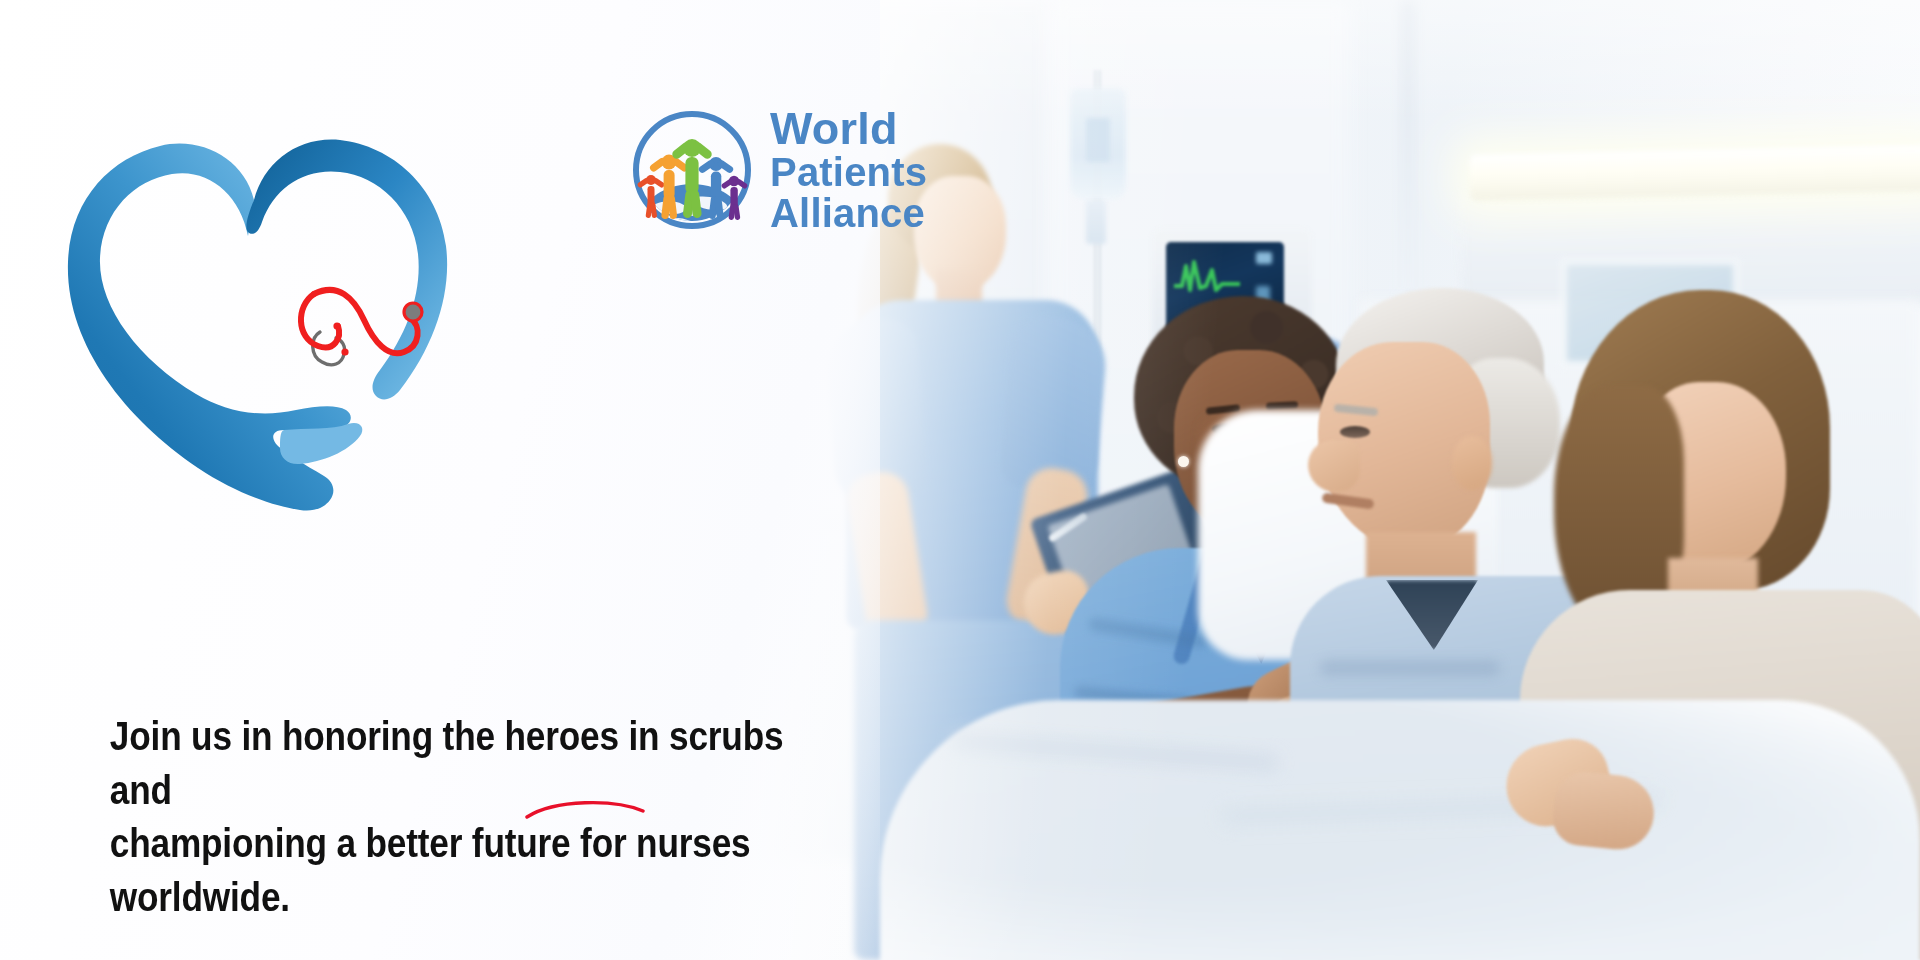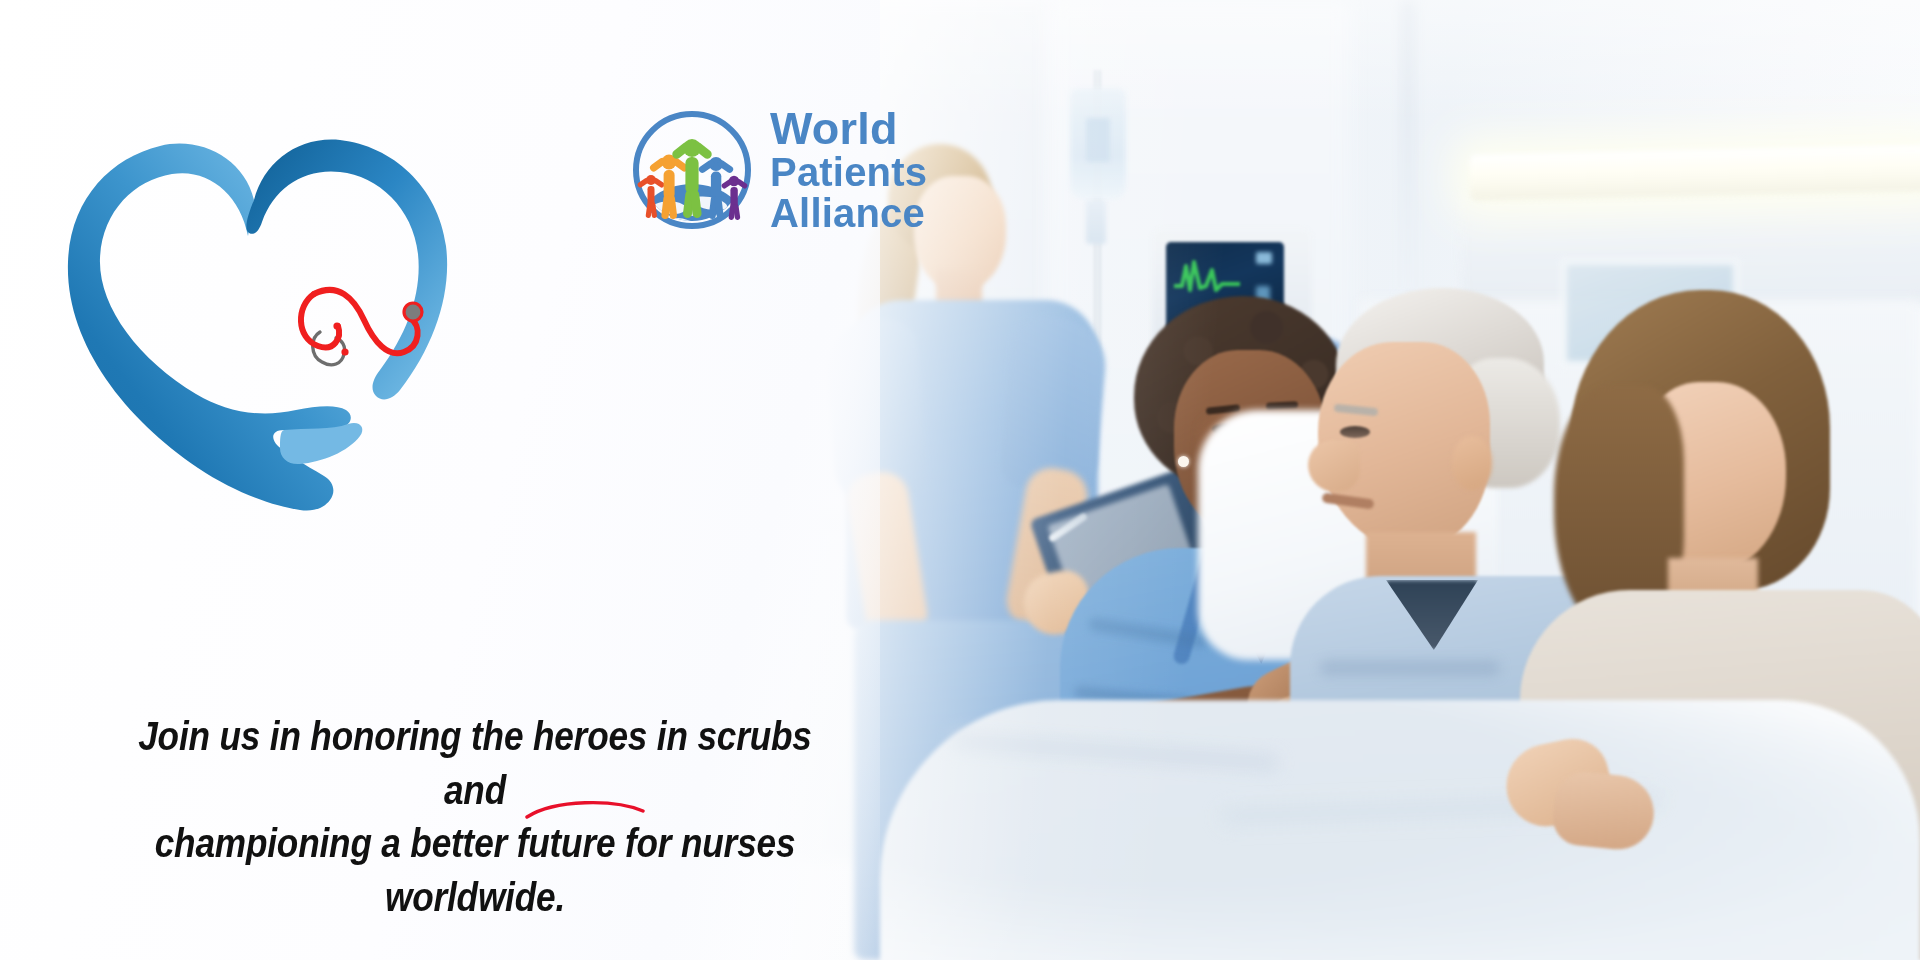--- a/index.html
+++ b/index.html
@@ -560,22 +560,20 @@
     white-space:nowrap;
     margin-left:-34px;
   }
   .stetho{
     position:absolute;left:130px;top:-20px;width:185px;height:110px;
   }
 
   
   .tagline{
     position:absolute;left:60px;top:710px;width:830px;
-    text-align:center;
-    font-style:italic;
   }
   .tagline p{
     font-family:"Liberation Sans", sans-serif;
     font-weight:700;
     font-size:40px;
     line-height:1.34;
     color:#111111;
     transform:scaleX(.88);
     transform-origin:center top;
     letter-spacing:-.2px;

